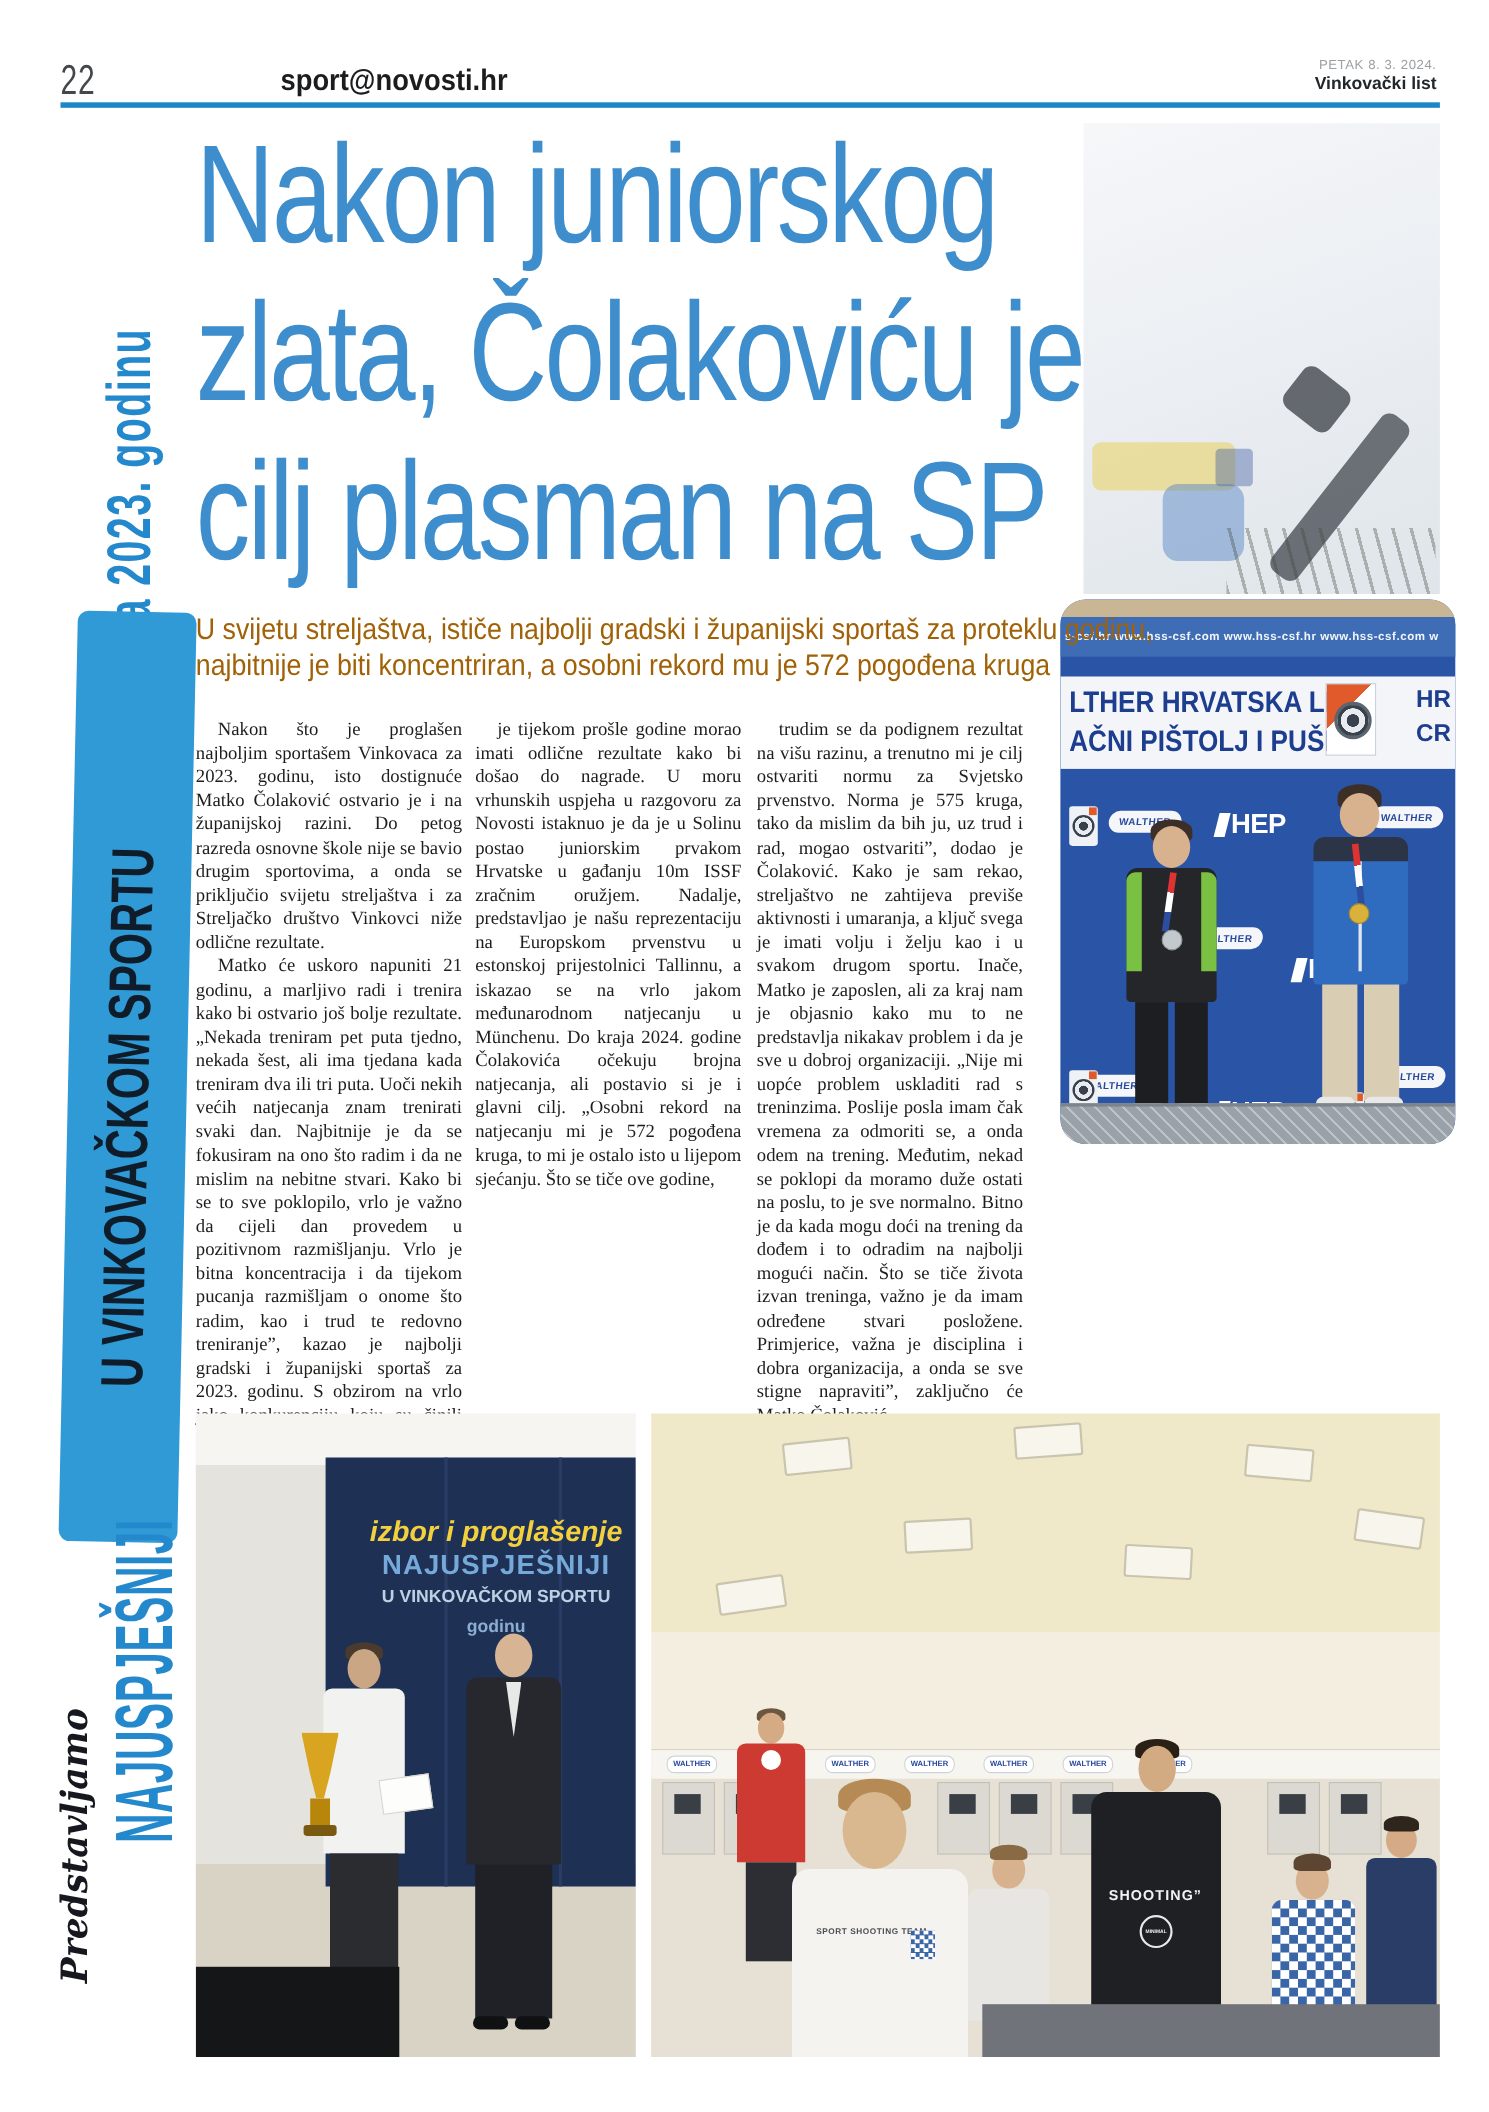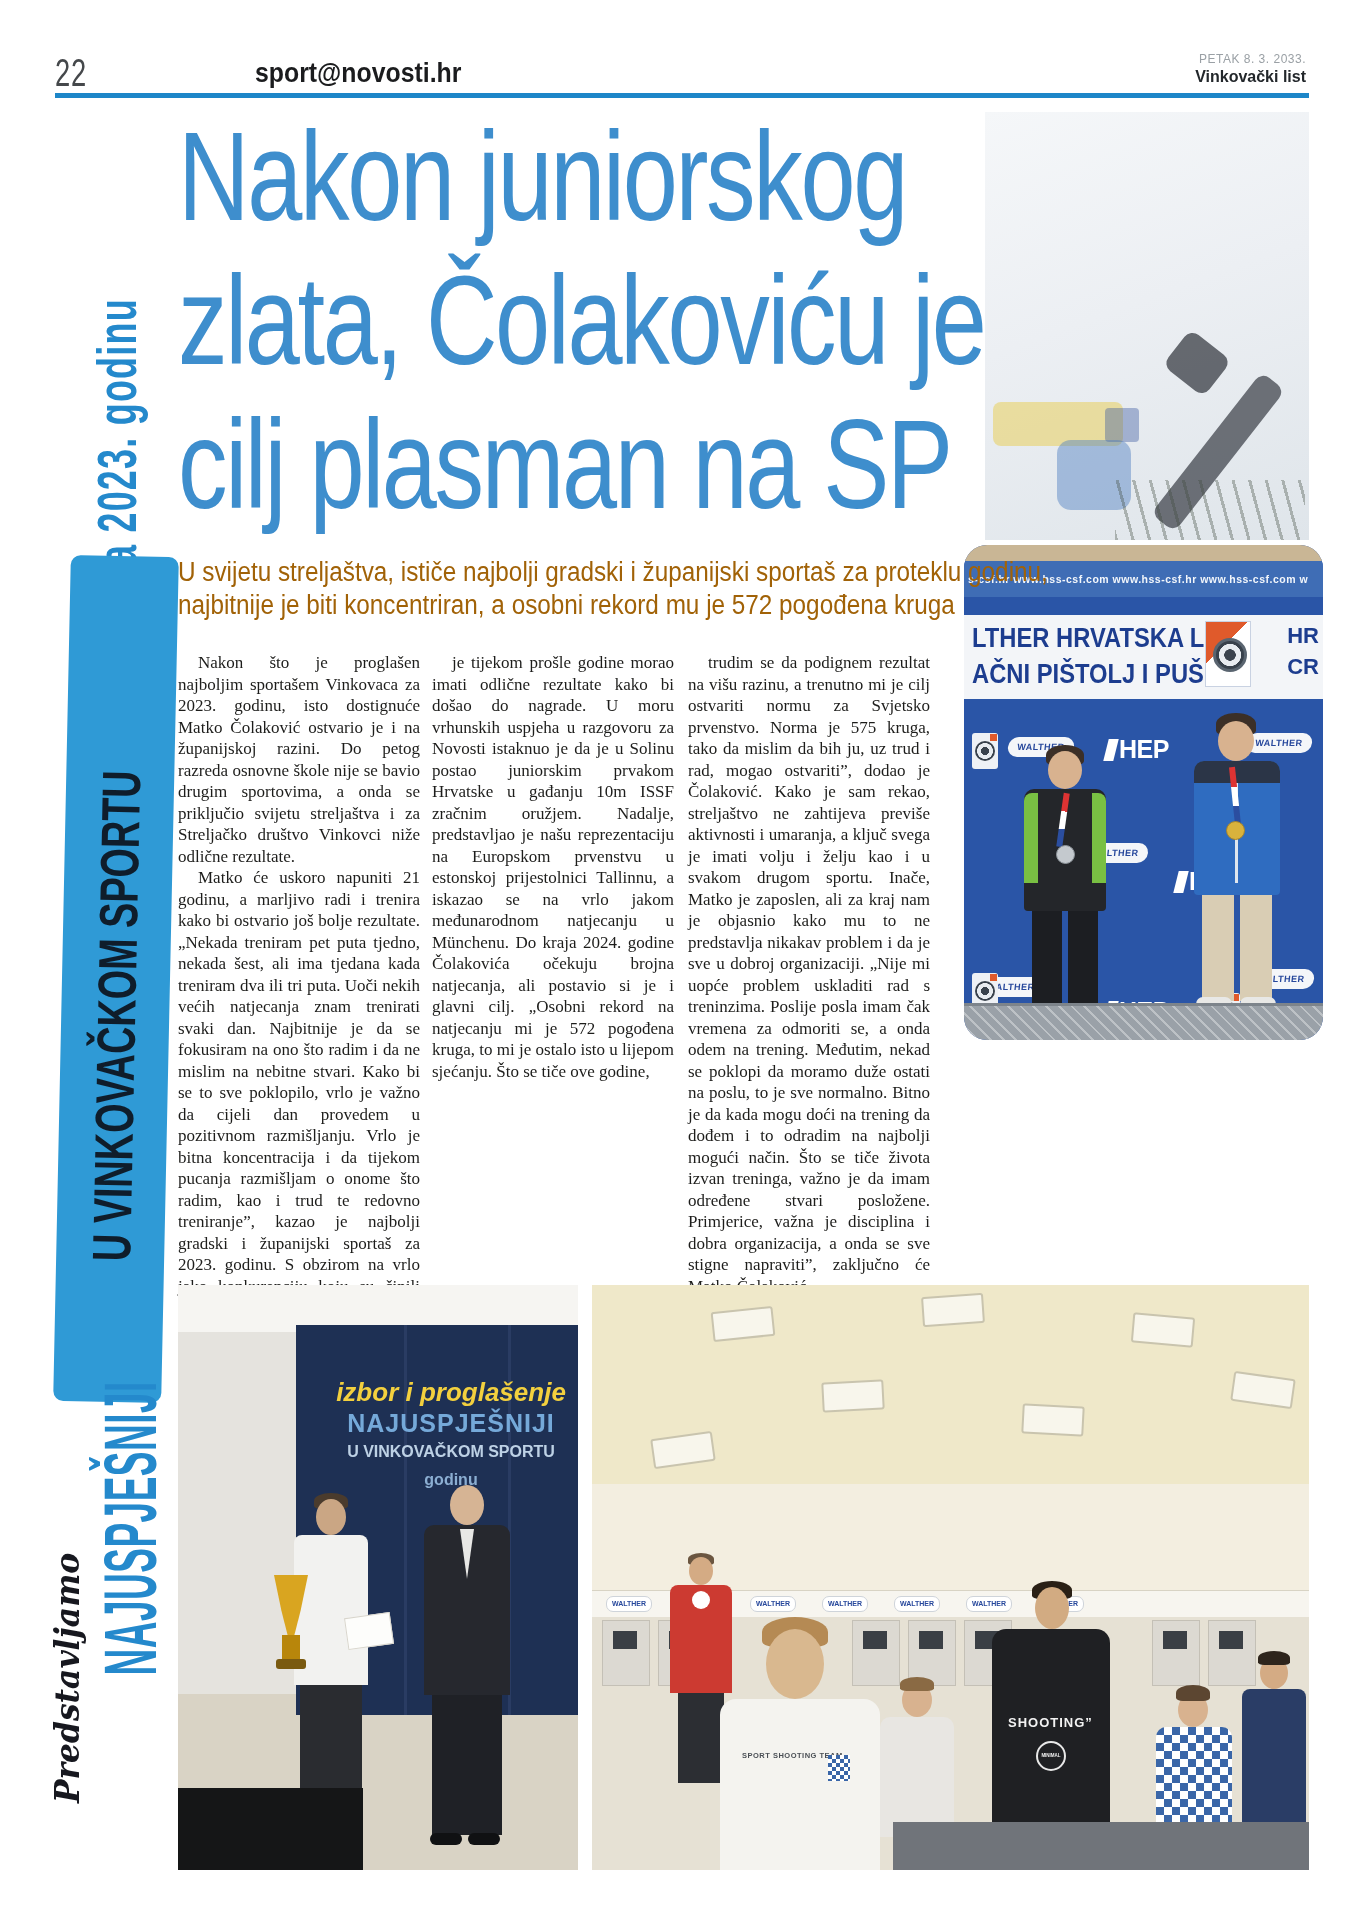--- a/index.html
+++ b/index.html
@@ -121,21 +121,21 @@
   .range-seats{position:absolute;right:0;bottom:0;width:58%;height:48px;background:#70747a;}
 </style>
 </head>
 <body>
 
 <div class="page">
 
   <div class="abs pagenum">22</div>
   <div class="abs secmail">sport@novosti.hr</div>
   <div class="abs hdr-right">
-    <div class="hdr-date">PETAK 8. 3. 2033.</div>
+    <div class="hdr-date">PETAK 8. 3. 2024.</div>
     <div class="hdr-pub">Vinkovački list</div>
   </div>
   <div class="abs hdr-rule"></div>
 
   <div class="abs vert v-year">za 2023. godinu</div>
   <div class="abs v-strip">
     <div class="vert v-strip-inner">U VINKOVAČKOM SPORTU</div>
   </div>
   <div class="abs vert v-naj">NAJUSPJEŠNIJI</div>
   <div class="abs vert v-pred">Predstavljamo</div>

